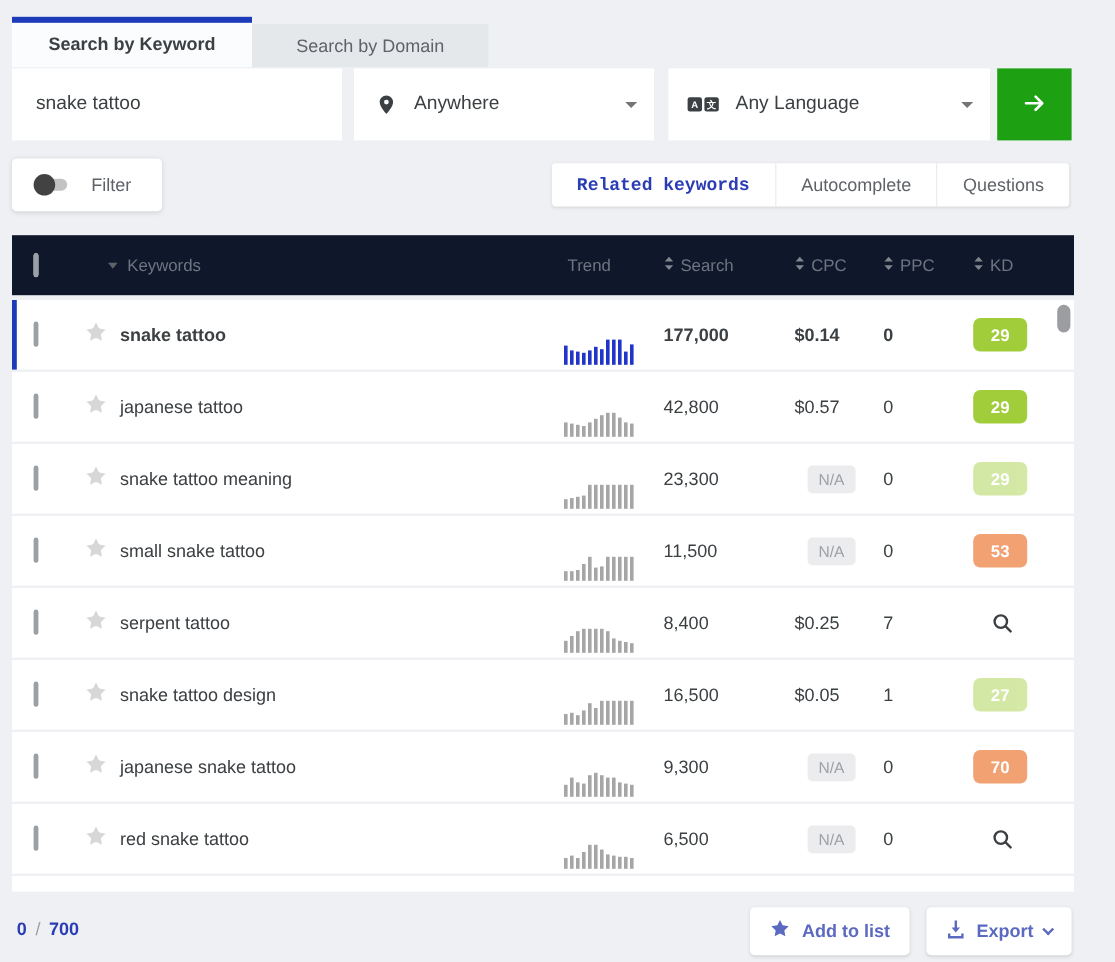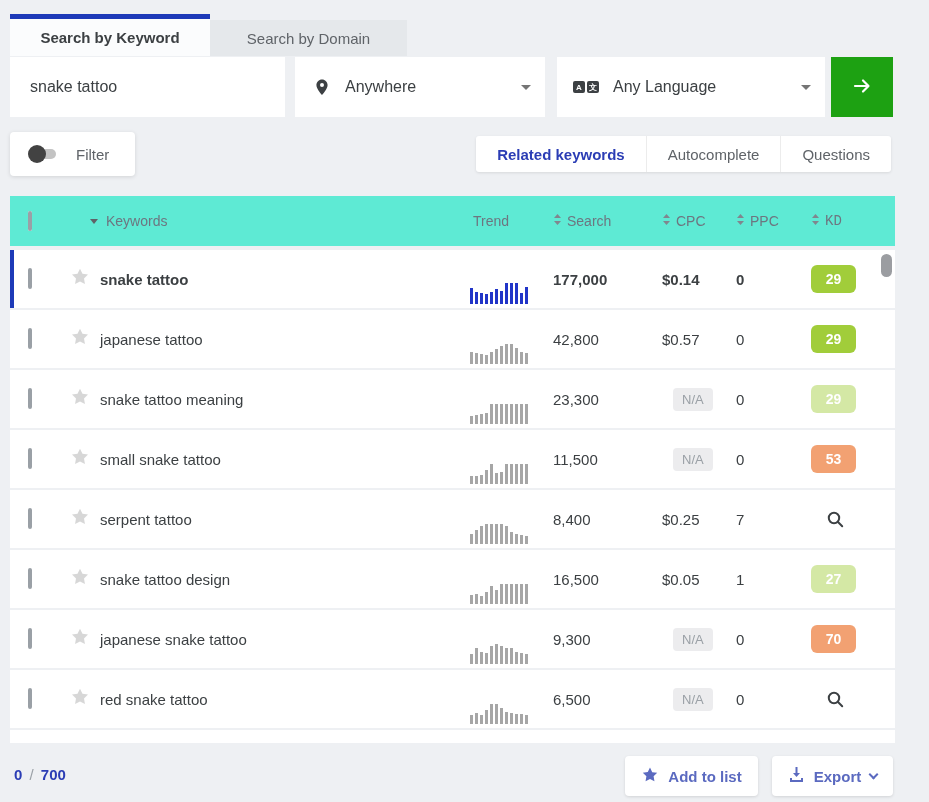--- a/index.html
+++ b/index.html
@@ -66,37 +66,37 @@
   .filter-label { font-size:15px; color:#5f6368; }
 
   .result-tabs {
     position:absolute; top:136px; right:38px; height:36px; display:flex;
     background:#fff; border-radius:3px; box-shadow:0 1px 3px rgba(0,0,0,.1);
   }
   .rtab {
     display:flex; align-items:center; justify-content:center; padding:0 21px;
     font-size:15px; color:#5f6368; cursor:pointer; border-left:1px solid #ececec;
   }
-  .rtab:first-child { border-left:none; }
+  .rtab:first-child { border-left:none;font-family:Liberation Mono, monospace; }
   .rtab.active { color:#2b3db5; font-weight:bold; }
 
   
   .table { position:absolute; left:10px; top:196px; width:885px; }
   .grid-cols {
     display:grid;
     grid-template-columns:46px 34px 370px 85px 105px 76px 75px 94px;
     align-items:center;
   }
-  .thead { height:50px; background:#5eead4; color:#6d7680; font-size:14px; }
+  .thead { height:50px; background:#0f172a; color:#6d7680; font-size:14px; }
   .th { display:flex; align-items:center; gap:5px; cursor:pointer; }
   .th-trend { padding-left:13px; cursor:default; }
   .th-search { padding-left:8px; }
   .th-cpc { padding-left:12px; }
   .th-ppc { padding-left:10px; }
-  .th-kd { padding-left:10px;font-family:Liberation Mono, monospace; }
+  .th-kd { padding-left:10px; }
   .kw-caret {
     width:0; height:0; border-left:4px solid transparent; border-right:4px solid transparent;
     border-top:5px solid #5f6368; margin-right:3px;
   }
   .checkbox {
     width:16px; height:16px; background:#fff; border:2px solid #9aa0a6; border-radius:2px;
     margin-left:18px; cursor:pointer;
   }
   .tbody { margin-top:4px; }
   .trow { height:58px; margin-bottom:2px; background:#fff; position:relative; }

